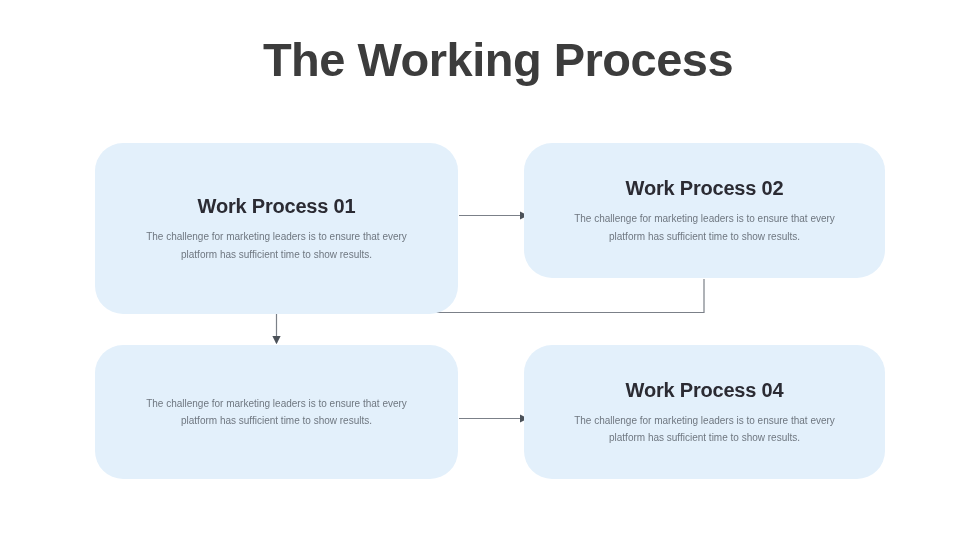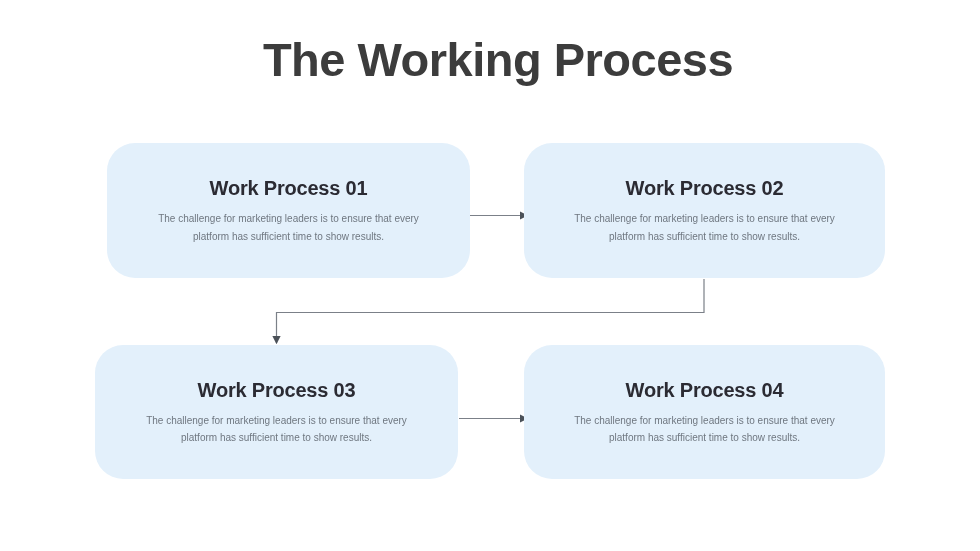--- a/index.html
+++ b/index.html
@@ -56,21 +56,21 @@
   .card-body {
     font-size: 10px;
     font-weight: normal;
     color: #6f7780;
     line-height: 17.5px;
     text-align: center;
     margin: 0;
     max-width: 295px;
   }
   
-  #card-1 { left: 95px;  top: 143px; width: 363px; height: 135px; margin-left: 12px; }
+  #card-1 { left: 95px;  top: 143px; width: 363px; height: 171px; }
   #card-2 { left: 524px; top: 143px; width: 361px; height: 135px; }
   #card-3 { left: 95px;  top: 345px; width: 363px; height: 134px; }
   #card-4 { left: 524px; top: 345px; width: 361px; height: 134px; }
 
   .connectors {
     position: absolute;
     left: 0;
     top: 0;
     width: 980px;
     height: 551px;
@@ -111,21 +111,20 @@
     <div class="card-title">Work Process 01</div>
     <div class="card-body">The challenge for marketing leaders is to ensure that every platform has sufficient time to show results.</div>
   </div>
 
   <div class="card" id="card-2">
     <div class="card-title">Work Process 02</div>
     <div class="card-body">The challenge for marketing leaders is to ensure that every platform has sufficient time to show results.</div>
   </div>
 
   <div class="card" id="card-3">
-    <div class="card-title">Work Process 03</div>
     <div class="card-body">The challenge for marketing leaders is to ensure that every platform has sufficient time to show results.</div>
   </div>
 
   <div class="card" id="card-4">
     <div class="card-title">Work Process 04</div>
     <div class="card-body">The challenge for marketing leaders is to ensure that every platform has sufficient time to show results.</div>
   </div>
 
 </div>
 

